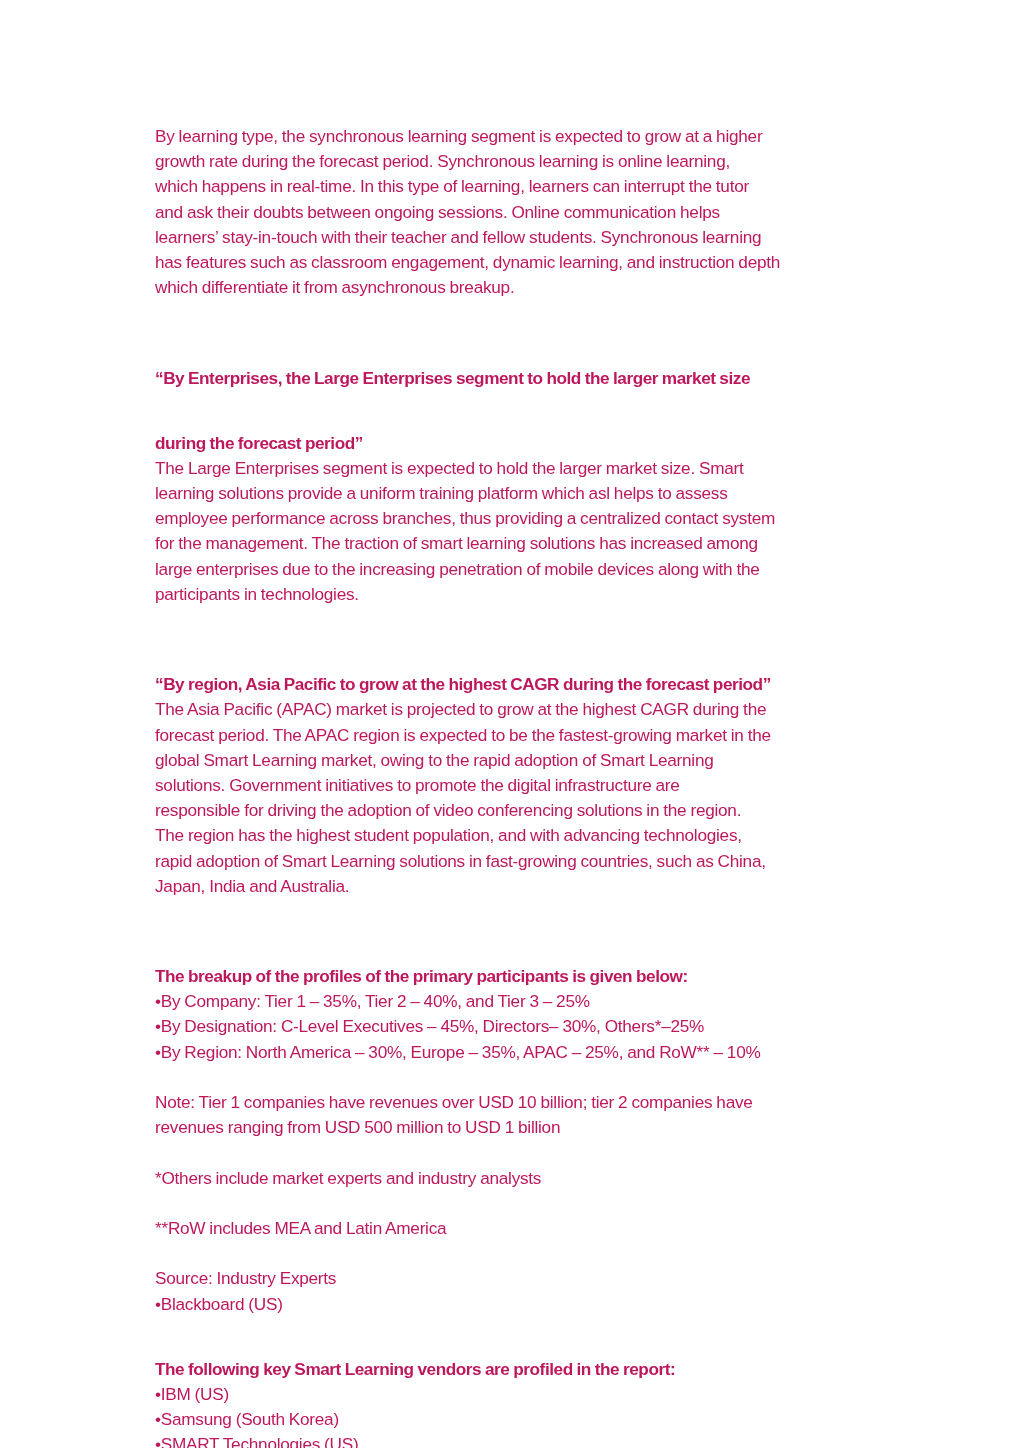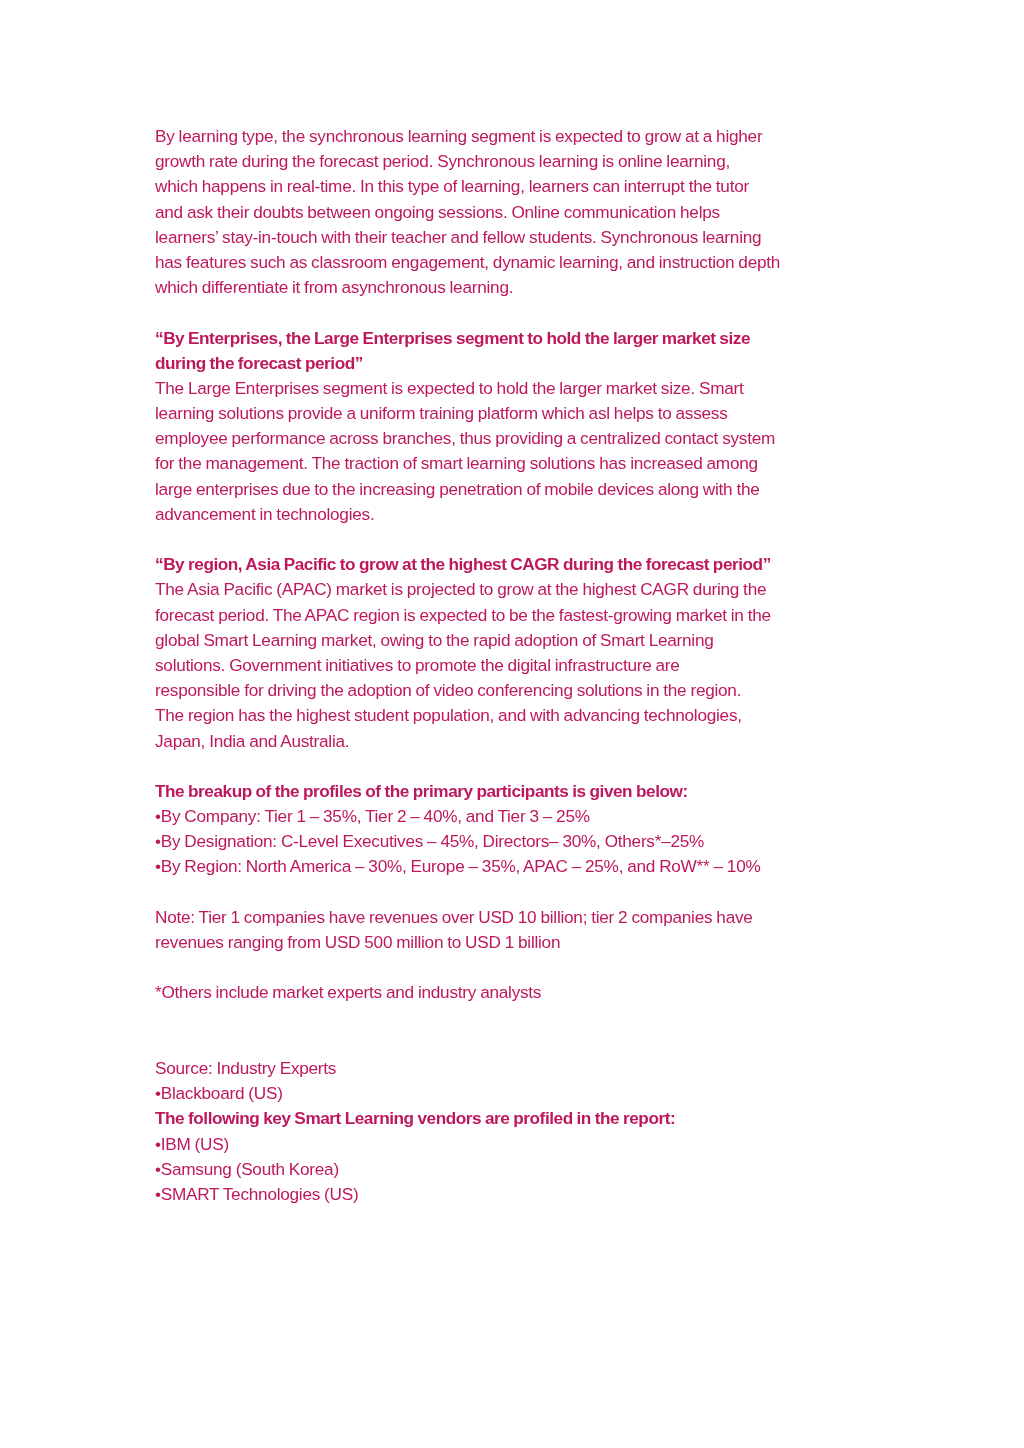--- a/index.html
+++ b/index.html
@@ -30,60 +30,62 @@
       white-space: nowrap;
       height: 25.2px;
     }
     .blank {
       display: block;
       height: 25.2px;
     }
     .bold {
       font-weight: bold;
       letter-spacing: -0.45px;
+      margin-top: 40px;
     }
   </style>
 </head>
 <body>
 
 <div class="page">
 
   <div>
     <span class="line">By learning type, the synchronous learning segment is expected to grow at a higher</span>
     <span class="line">growth rate during the forecast period. Synchronous learning is online learning,</span>
     <span class="line">which happens in real-time. In this type of learning, learners can interrupt the tutor</span>
     <span class="line">and ask their doubts between ongoing sessions. Online communication helps</span>
     <span class="line">learners’ stay-in-touch with their teacher and fellow students. Synchronous learning</span>
     <span class="line">has features such as classroom engagement, dynamic learning, and instruction depth</span>
-    <span class="line">which differentiate it from asynchronous learning.</span>
+    <span class="line">which differentiate it from asynchronous breakup.</span>
   </div>
 
   <span class="blank"></span>
 
   <div>
     <span class="line bold">“By Enterprises, the Large Enterprises segment to hold the larger market size</span>
     <span class="line bold">during the forecast period”</span>
     <span class="line">The Large Enterprises segment is expected to hold the larger market size. Smart</span>
     <span class="line">learning solutions provide a uniform training platform which asl helps to assess</span>
     <span class="line">employee performance across branches, thus providing a centralized contact system</span>
     <span class="line">for the management. The traction of smart learning solutions has increased among</span>
     <span class="line">large enterprises due to the increasing penetration of mobile devices along with the</span>
-    <span class="line">advancement in technologies.</span>
+    <span class="line">participants in technologies.</span>
   </div>
 
   <span class="blank"></span>
 
   <div>
     <span class="line bold">“By region, Asia Pacific to grow at the highest CAGR during the forecast period”</span>
     <span class="line">The Asia Pacific (APAC) market is projected to grow at the highest CAGR during the</span>
     <span class="line">forecast period. The APAC region is expected to be the fastest-growing market in the</span>
     <span class="line">global Smart Learning market, owing to the rapid adoption of Smart Learning</span>
     <span class="line">solutions. Government initiatives to promote the digital infrastructure are</span>
     <span class="line">responsible for driving the adoption of video conferencing solutions in the region.</span>
     <span class="line">The region has the highest student population, and with advancing technologies,</span>
+    <span class="line">rapid adoption of Smart Learning solutions in fast-growing countries, such as China,</span>
     <span class="line">Japan, India and Australia.</span>
   </div>
 
   <span class="blank"></span>
 
   <div>
     <span class="line bold">The breakup of the profiles of the primary participants is given below:</span>
     <span class="line">•By Company: Tier 1 – 35%, Tier 2 – 40%, and Tier 3 – 25%</span>
     <span class="line">•By Designation: C-Level Executives – 45%, Directors– 30%, Others*–25%</span>
     <span class="line">•By Region: North America – 30%, Europe – 35%, APAC – 25%, and RoW** – 10%</span>
@@ -95,20 +97,21 @@
     <span class="line">Note: Tier 1 companies have revenues over USD 10 billion; tier 2 companies have</span>
     <span class="line">revenues ranging from USD 500 million to USD 1 billion</span>
   </div>
 
   <span class="blank"></span>
 
   <span class="line">*Others include market experts and industry analysts</span>
 
   <span class="blank"></span>
 
+  <span class="line">**RoW includes MEA and Latin America</span>
 
   <span class="blank"></span>
 
   <span class="line">Source: Industry Experts</span>
 
   <div>
     <span class="line">•Blackboard (US)</span>
     <span class="line bold">The following key Smart Learning vendors are profiled in the report:</span>
     <span class="line">•IBM (US)</span>
     <span class="line">•Samsung (South Korea)</span>

